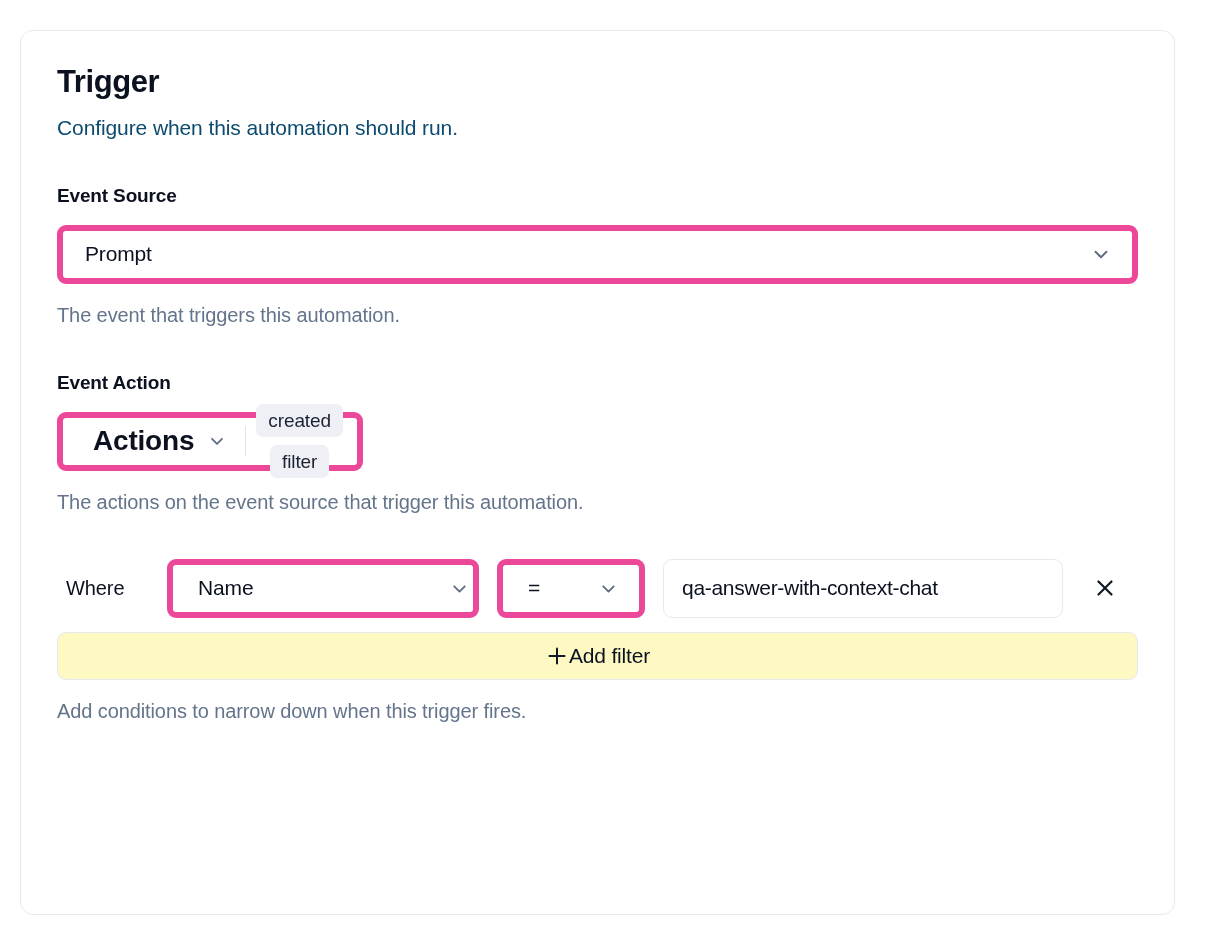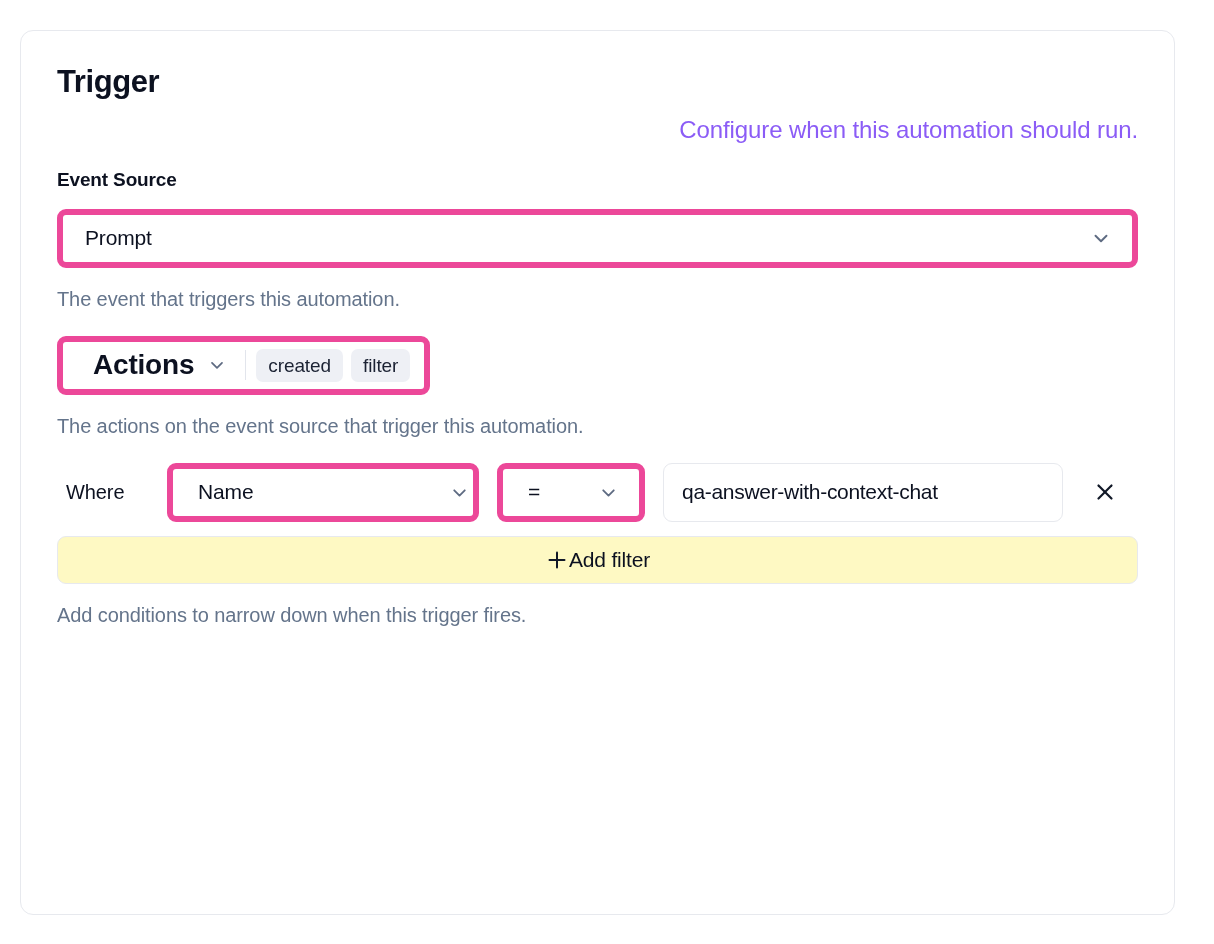--- a/index.html
+++ b/index.html
@@ -39,32 +39,31 @@
   
   .card-title {
     font-size: 31px;
     font-weight: 700;
     color: #0c1120;
     letter-spacing: -0.4px;
     line-height: 1.12;
     margin: 0;
   }
   .card-subtitle {
-    font-size: 24px;
+    font-size: 21px;
     font-weight: 400;
-    color: #8b5cf6;
+    color: #0c4a6e;
     line-height: 1.3;
     margin: 14px 0 0 0;
     letter-spacing: -0.1px;
-    text-align: right;
   }
 
   
   .field {
-    margin-top: 24px;
+    margin-top: 44px;
   }
   .field-label {
     font-size: 19px;
     font-weight: 700;
     color: #0c1120;
     letter-spacing: -0.15px;
     line-height: 1.2;
     margin-bottom: 17px;
   }
   .field-help {
@@ -132,20 +131,21 @@
     width: 1px;
     height: 30px;
     background: #e2e5ec;
     margin: 0 10px 0 2px;
     flex: 0 0 auto;
   }
   .chips {
     display: flex;
     align-items: center;
     gap: 8px;
+    flex-direction: column;
   }
   .chip {
     background: #eef0f5;
     border-radius: 7px;
     padding: 7px 12px;
     font-size: 19px;
     color: #1b2233;
     letter-spacing: -0.1px;
     line-height: 1;
     cursor: pointer;
@@ -256,20 +256,21 @@
           <svg width="22" height="22" viewBox="0 0 24 24" fill="none" stroke="#5e6b82" stroke-width="2.1" stroke-linecap="round" stroke-linejoin="round">
             <polyline points="6 9.5 12 15.5 18 9.5"></polyline>
           </svg>
         </span>
       </div>
 
       <div class="field-help">The event that triggers this automation.</div>
     </div>
 
     <div class="field">
+      <div class="field-label">Event Action</div>
 
       <div class="control actions-control">
 
         <div class="actions-trigger">
           <span class="actions-trigger-label">Actions</span>
           <span class="chevron">
             <svg width="20" height="20" viewBox="0 0 24 24" fill="none" stroke="#5e6b82" stroke-width="2.1" stroke-linecap="round" stroke-linejoin="round">
               <polyline points="6 9.5 12 15.5 18 9.5"></polyline>
             </svg>
           </span>

